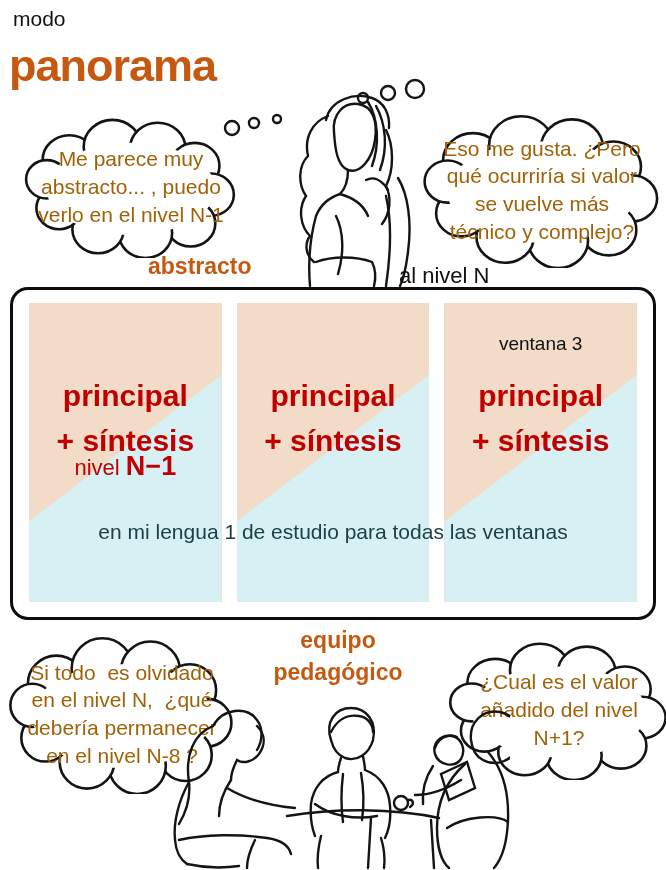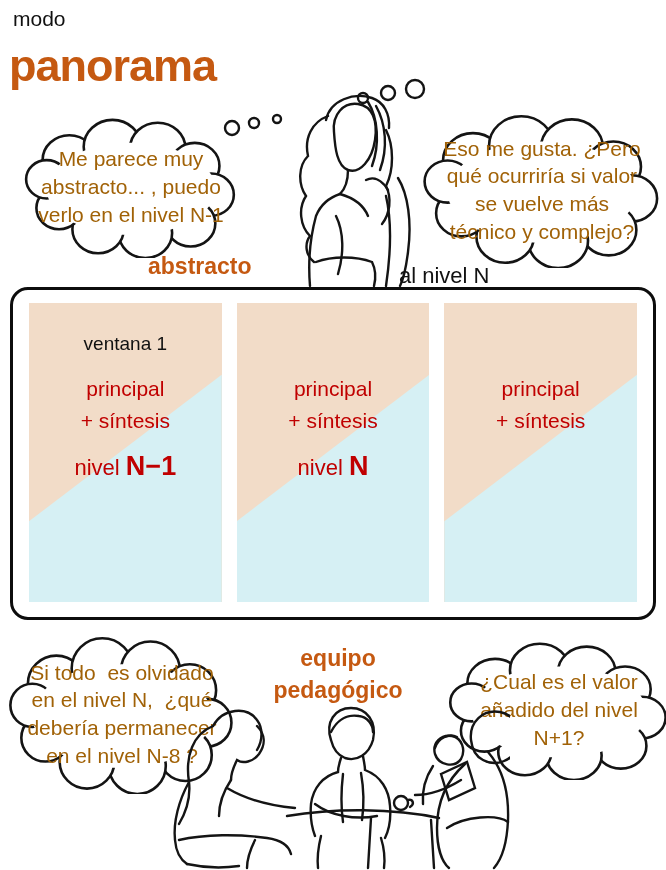--- a/index.html
+++ b/index.html
@@ -32,29 +32,29 @@
   .mainbox{position:absolute; left:10px; top:287px; width:646px; height:333px;
            border:3.5px solid #0d0d0d; border-radius:18px; background:#fff;}
   .panels{position:absolute; left:0; top:0; width:100%; height:100%;
           display:flex; gap:15px; padding:13px 16px 15px 16px;}
   .panel{position:relative; flex:1 1 0; background:var(--peach); overflow:hidden;}
   .panel .diag{position:absolute; inset:0; background:var(--cyan);
                clip-path:polygon(0 73%, 100% 24%, 100% 100%, 0 100%);}
   .panel .ptitle{position:absolute; top:30px; width:100%; text-align:center;
                  font-size:19px; color:var(--ink);}
   .panel .pmain{position:absolute; top:70px; width:100%; text-align:center; white-space:pre-wrap;
-                font-size:21px; font-weight:normal; color:var(--red); line-height:1.5;}
+                font-size:30px; font-weight:bold; color:var(--red); line-height:1.5;}
   .panel .plevel{position:absolute; top:148px; width:100%; text-align:center; color:var(--red);}
   .panel .plevel .prefix{font-size:22px;}
   .panel .plevel .value{font-size:27px; font-weight:bold;}
   .boxfoot{position:absolute; left:0; top:230px; width:100%; text-align:center;
            font-size:21px; color:var(--teal); z-index:3;}
 
   .label-team{position:absolute; left:253px; top:624px; width:170px; text-align:center;
-              white-space:pre-wrap; font-size:23px; font-weight:bold; color:var(--orange); line-height:1.4;margin-top:18px;}
+              white-space:pre-wrap; font-size:23px; font-weight:bold; color:var(--orange); line-height:1.4;}
 
   .sketch{stroke:#141414; stroke-width:2.4; fill:none; stroke-linecap:round;}
 </style>
 </head>
 <body>
 
 <div class="canvas">
 
   <svg width="0" height="0" style="position:absolute" aria-hidden="true">
     <defs>
@@ -128,40 +128,40 @@
   </div>
 
   <div class="label-student">abstracto</div>
   <div class="label-level">al nivel N</div>
 
   <div class="mainbox">
     <div class="panels">
 
       <div class="panel">
         <div class="diag"></div>
-        <div class="ptitle">ventana 1</div>
         <div class="pmain">principal
 + síntesis</div>
         <div class="plevel"><span class="prefix">nivel </span><span class="value">N−1</span></div>
-      </div>
-
-      <div class="panel">
-        <div class="diag"></div>
-        <div class="pmain">principal
-+ síntesis</div>
-        <div class="plevel"><span class="prefix">nivel </span><span class="value">N</span></div>
       </div>
 
       <div class="panel">
         <div class="diag"></div>
         <div class="pmain">principal
 + síntesis</div>
       </div>
 
+      <div class="panel">
+        <div class="diag"></div>
+        <div class="ptitle">ventana 3</div>
+        <div class="pmain">principal
++ síntesis</div>
+      </div>
+
     </div>
+    <div class="boxfoot">en mi lengua 1 de estudio para todas las ventanas</div>
   </div>
 
   <div class="label-team">equipo
 pedagógico</div>
 
   <div class="bubble bubble-bl">
     <svg viewBox="-8 -12 212 148" preserveAspectRatio="none">
         <use href="#cloud"></use>
       </svg>
     <div class="btext">Si todo  es olvidado

